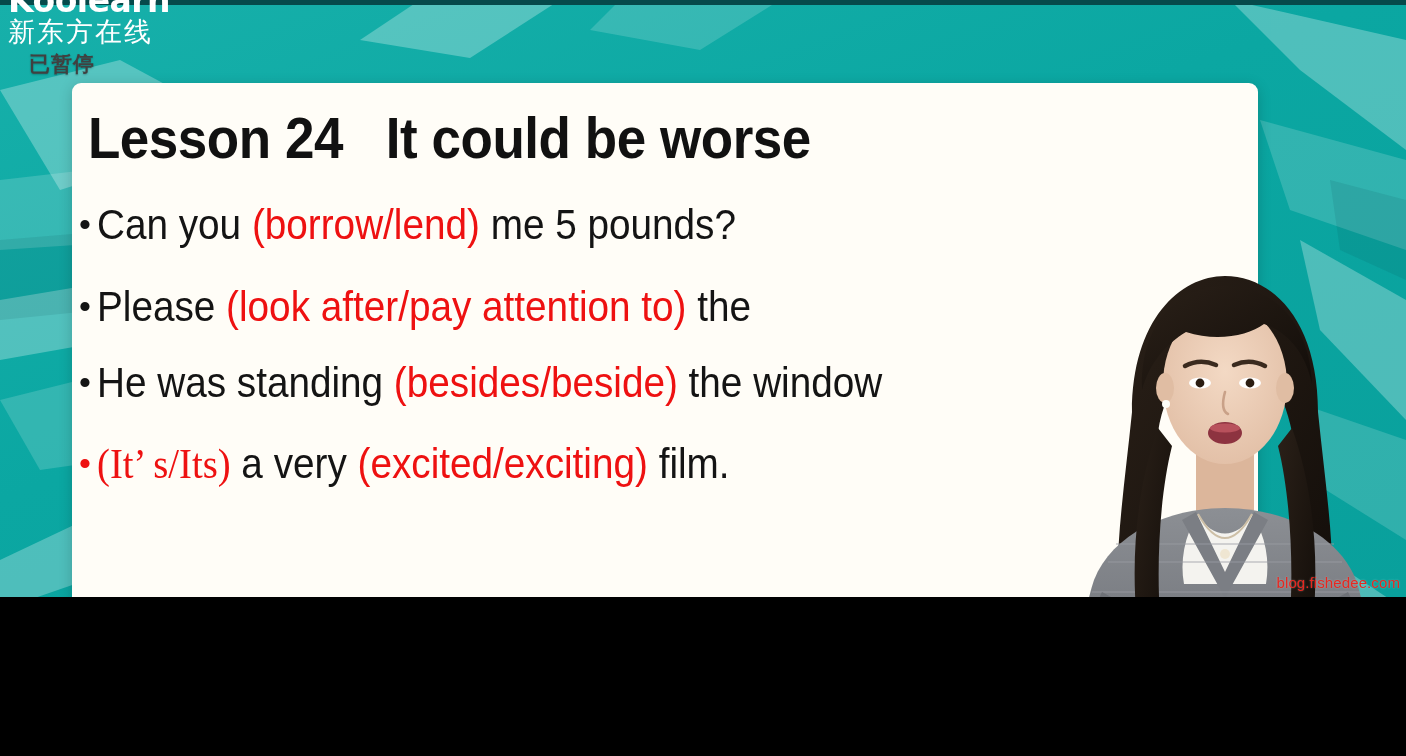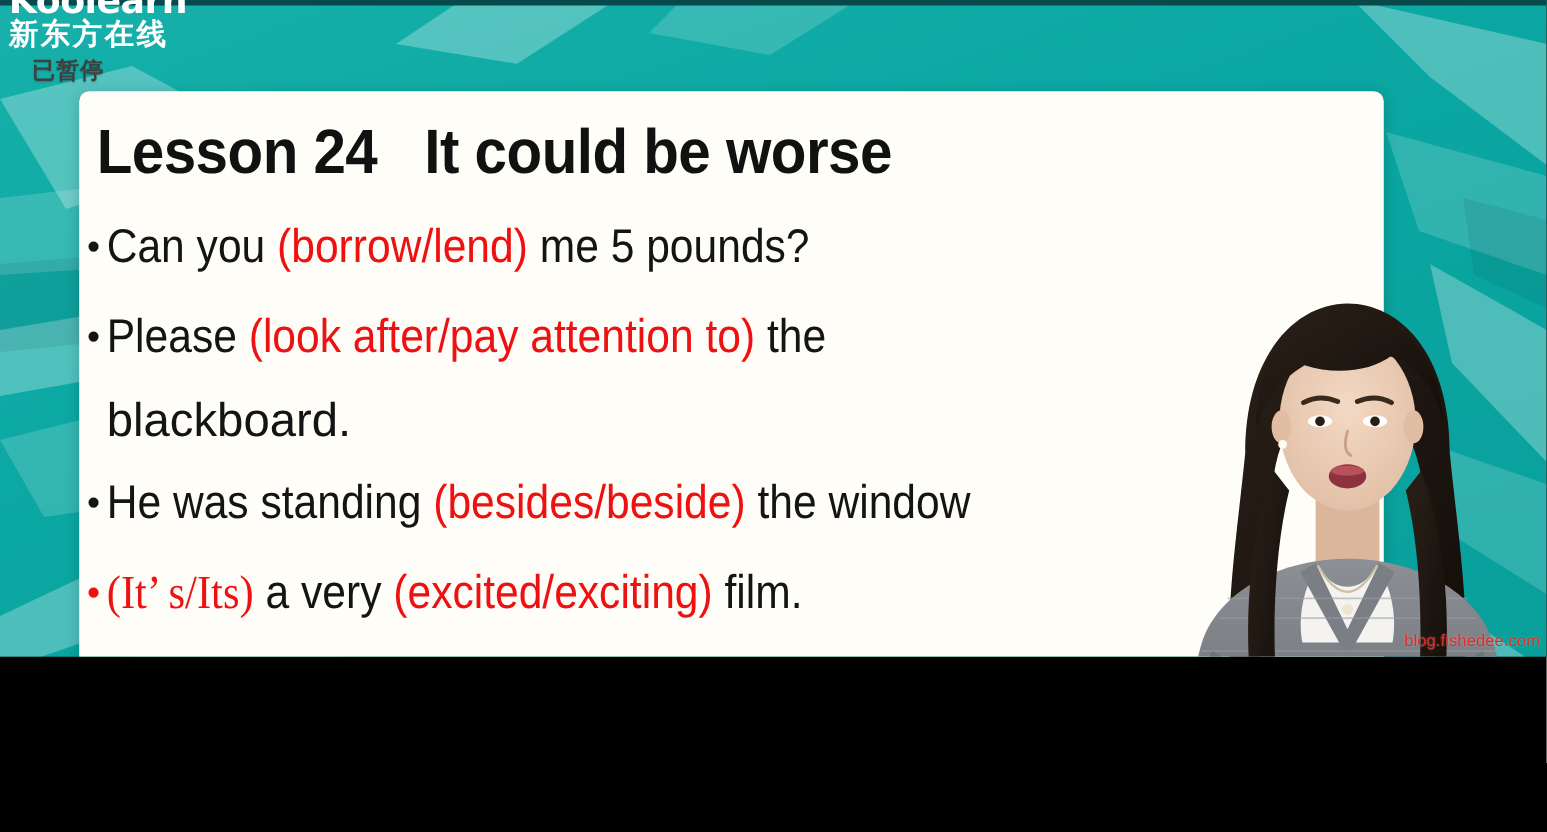--- a/index.html
+++ b/index.html
@@ -44,21 +44,21 @@
     font-size: 33px;
     font-weight: bold;
     color: #ffffff;
     letter-spacing: -0.5px;
     font-family: "DejaVu Sans", sans-serif;
   }
   #logo .brand-cn {
     display: block;
     margin-top: 1px;
     font-size: 27px;
-    font-weight: bold;
+    font-weight: normal;
     color: #ffffff;
     letter-spacing: 2px;
     font-family: "DejaVu Sans", sans-serif;
   }
 
   
   #paused {
     position: absolute;
     left: 29px; top: 50px;
     font-size: 21px;
@@ -219,21 +219,20 @@
           </span>
         </li>
 
         <li class="bullet b2">
           <span class="dot">•</span>
           <span class="btext">
             <span>Please </span><span class="red">(look after/pay attention to)</span><span> the</span>
           </span>
         </li>
 
-        <li class="bcont">blackboard.</li>
 
         <li class="bullet b3">
           <span class="dot">•</span>
           <span class="btext">
             <span>He was standing </span><span class="red">(besides/beside)</span><span> the window</span>
           </span>
         </li>
 
         <li class="bullet b4 accent">
           <span class="dot">•</span>

